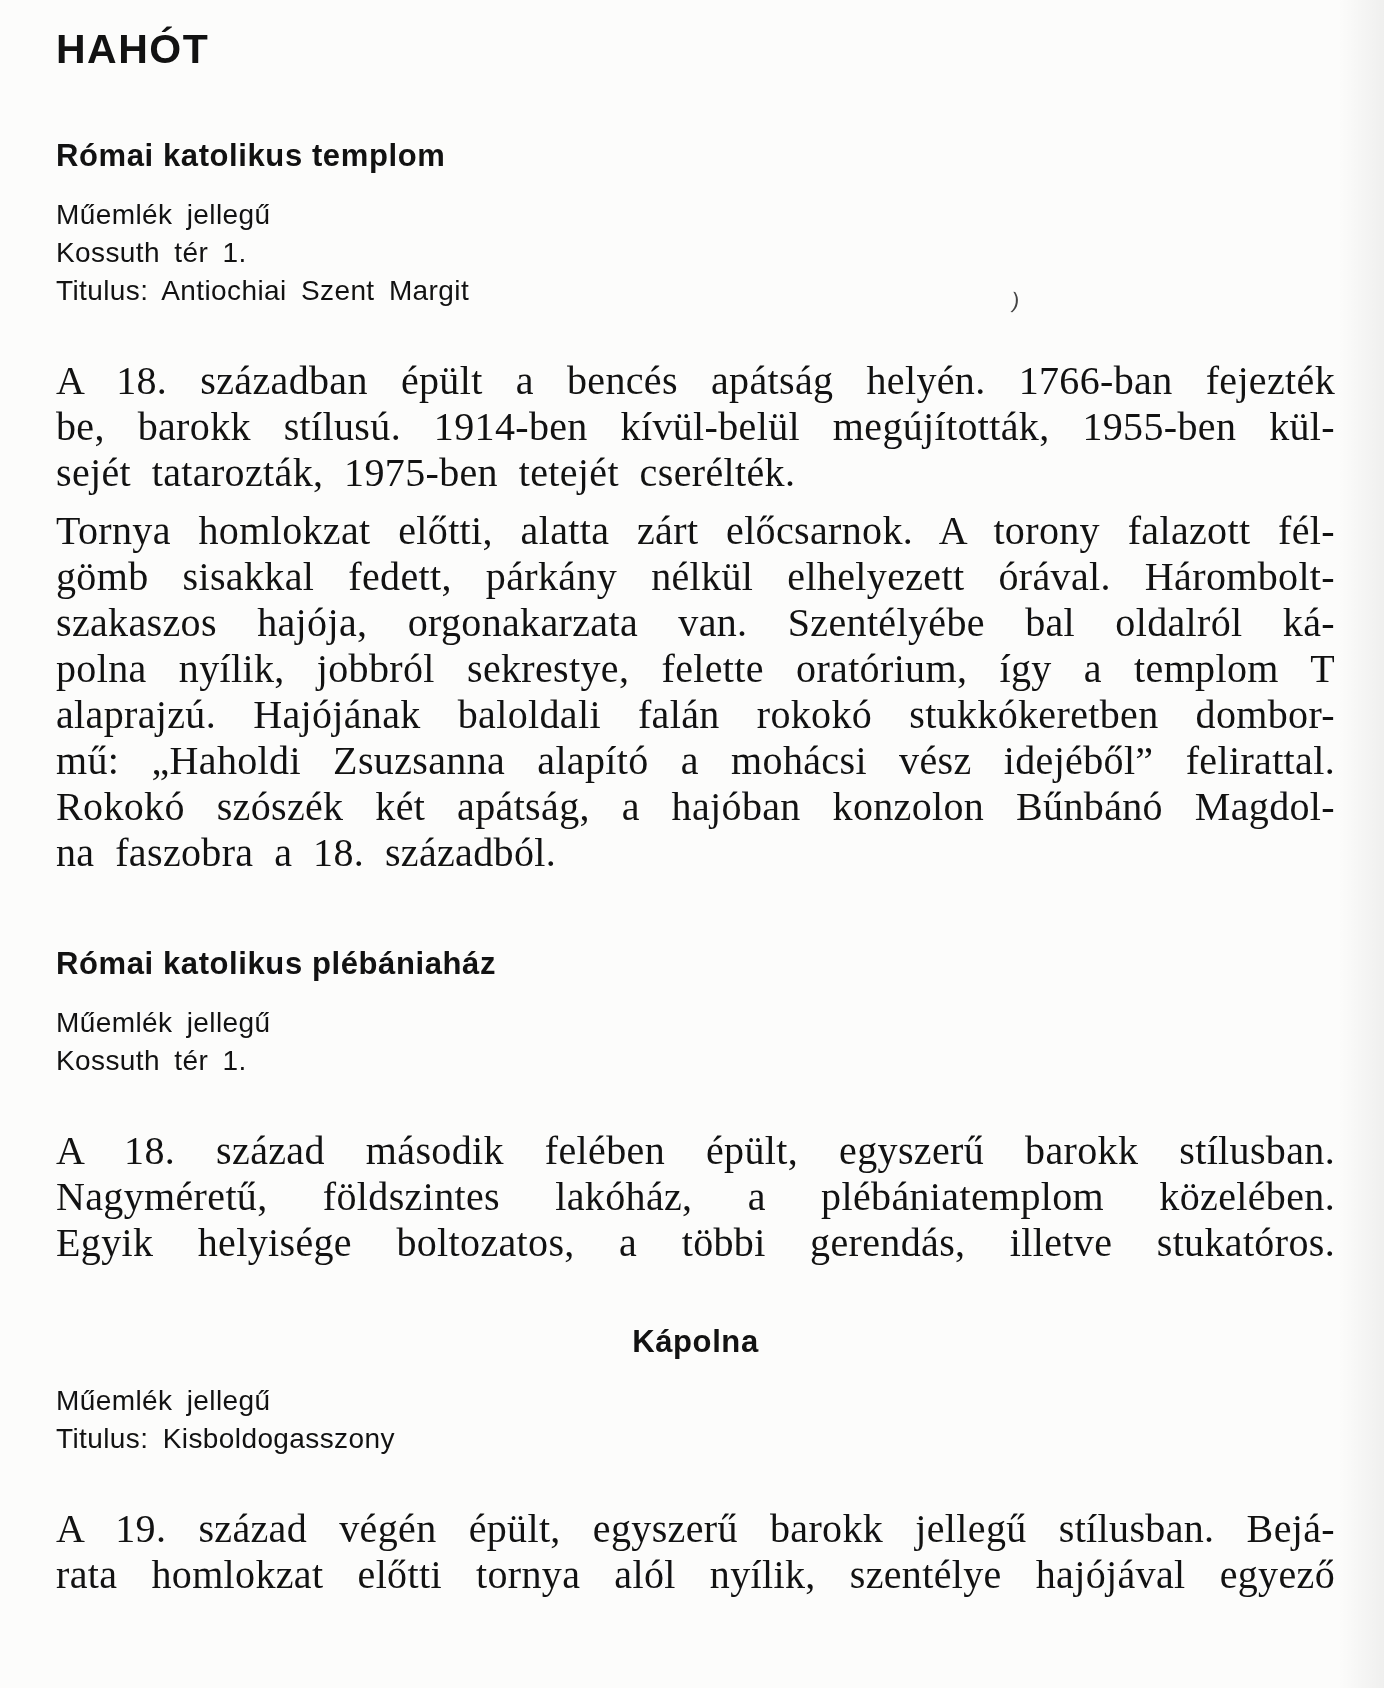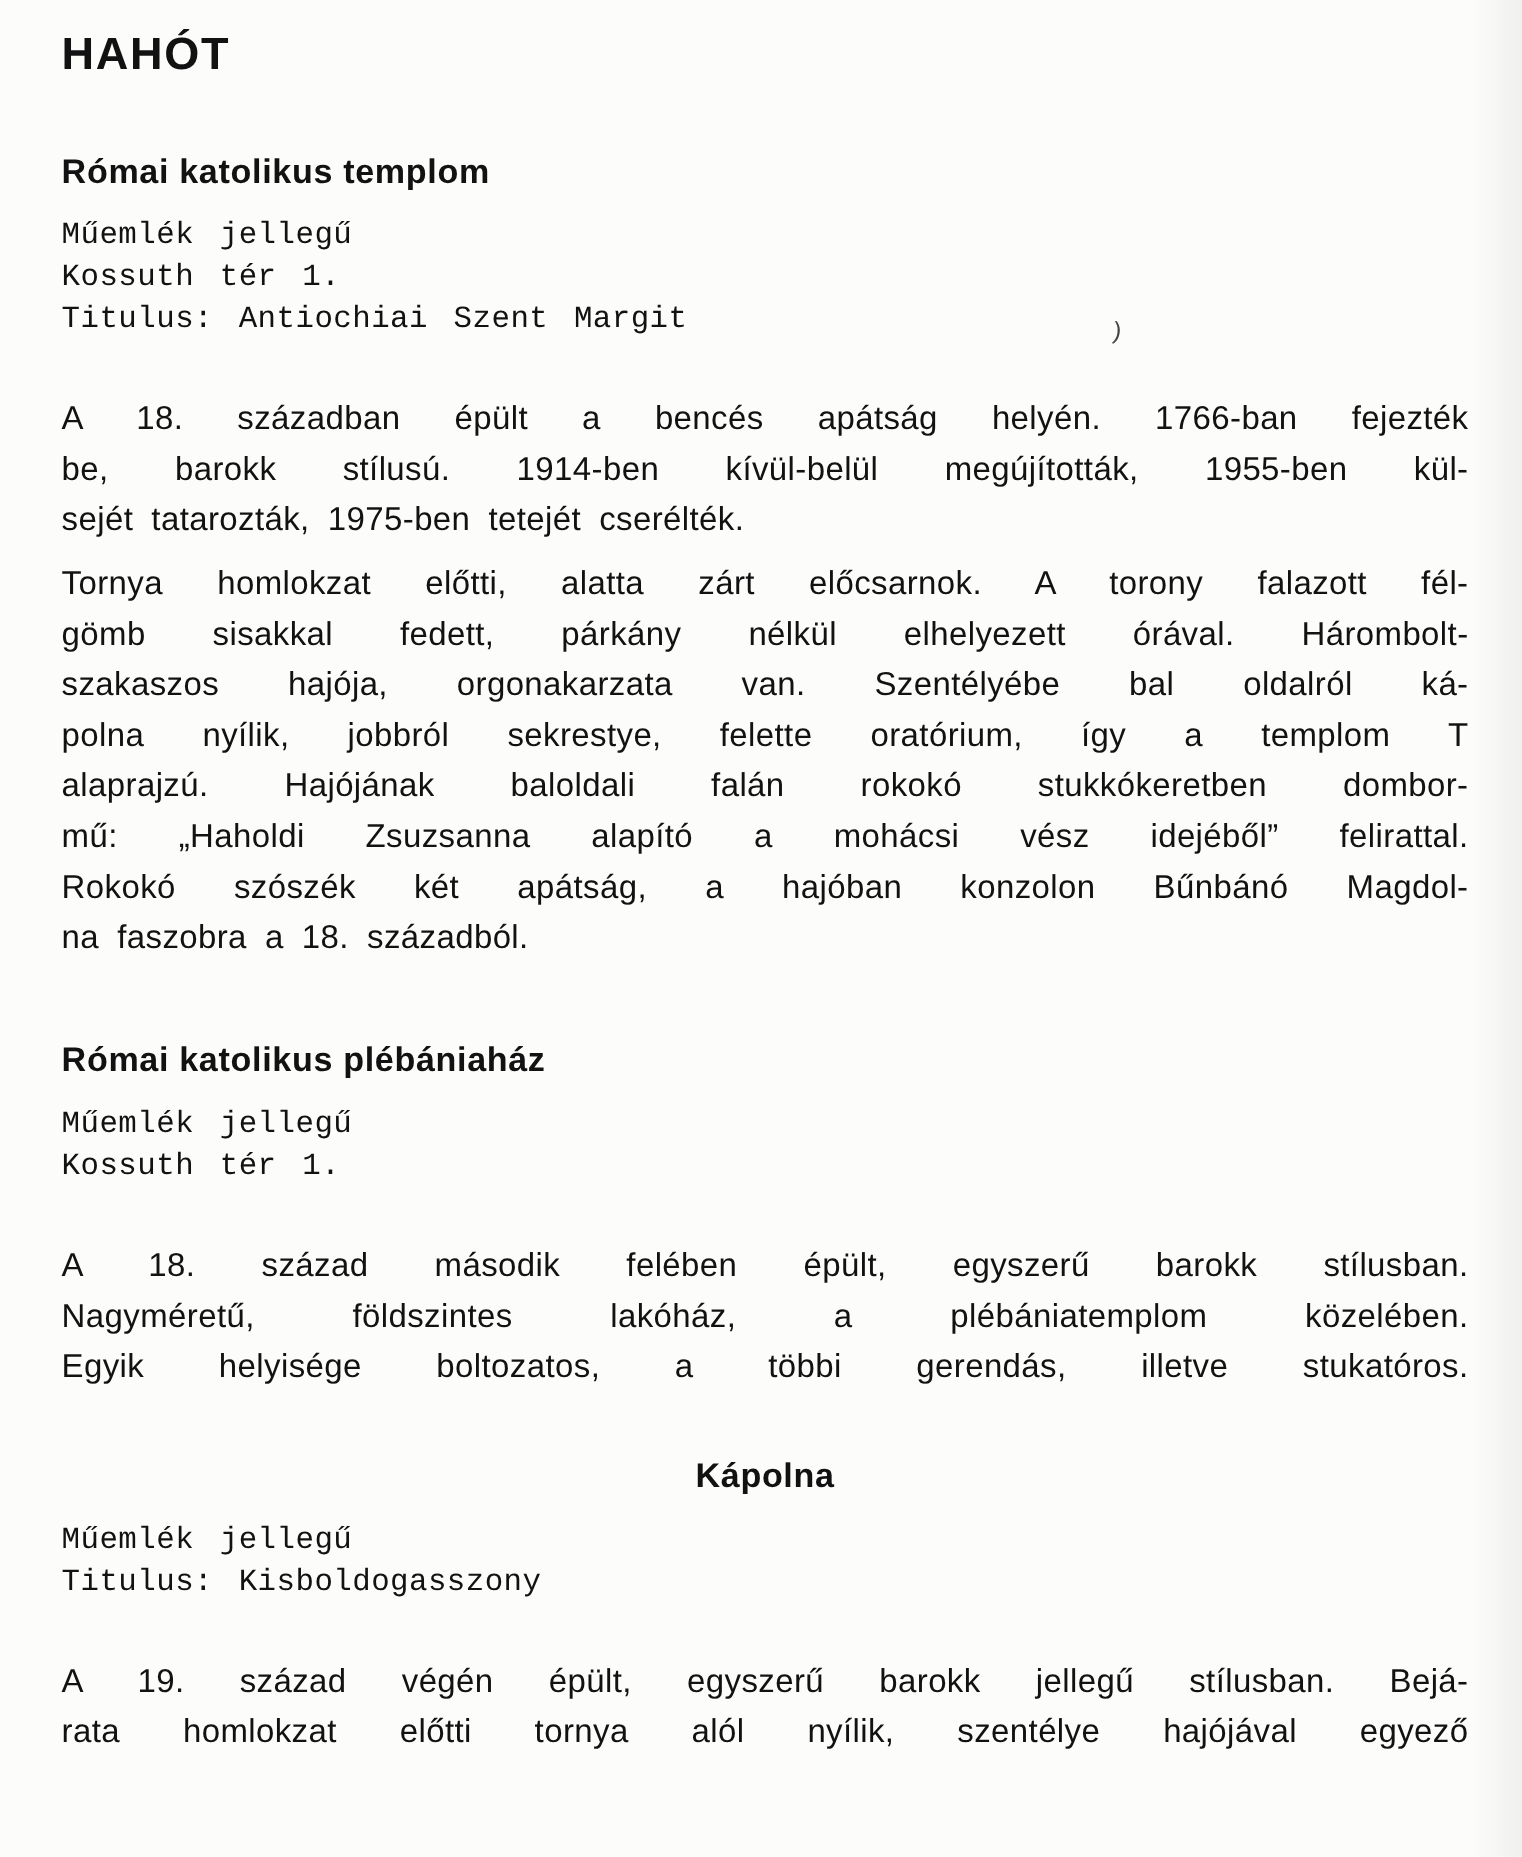--- a/index.html
+++ b/index.html
@@ -51,27 +51,27 @@
   }
   .sec1-heading { margin-top: 66px; }
   .sec2-heading { margin-top: 70px; }
   .sec3-heading { margin-top: 58px; text-align: center; }
   .meta {
     margin-top: 22px;
     font-size: 28px;
     line-height: 38px;
     word-spacing: 0.22em;
     letter-spacing: 0.4px;
-    font-family: Liberation Mono, monospace;
   }
   .para {
-    font-size: 30px;
+    font-size: 40px;
     line-height: 46px;
     word-spacing: 0.26em;
     letter-spacing: 0.35px;
+    font-family: Liberation Serif, serif;
   }
   .para-first { margin-top: 48px; }
   .para-follow { margin-top: 12px; }
   .line {
     text-align: justify;
     text-align-last: justify;
     text-justify: inter-word;
   }
   .line.last {
     text-align: left;

